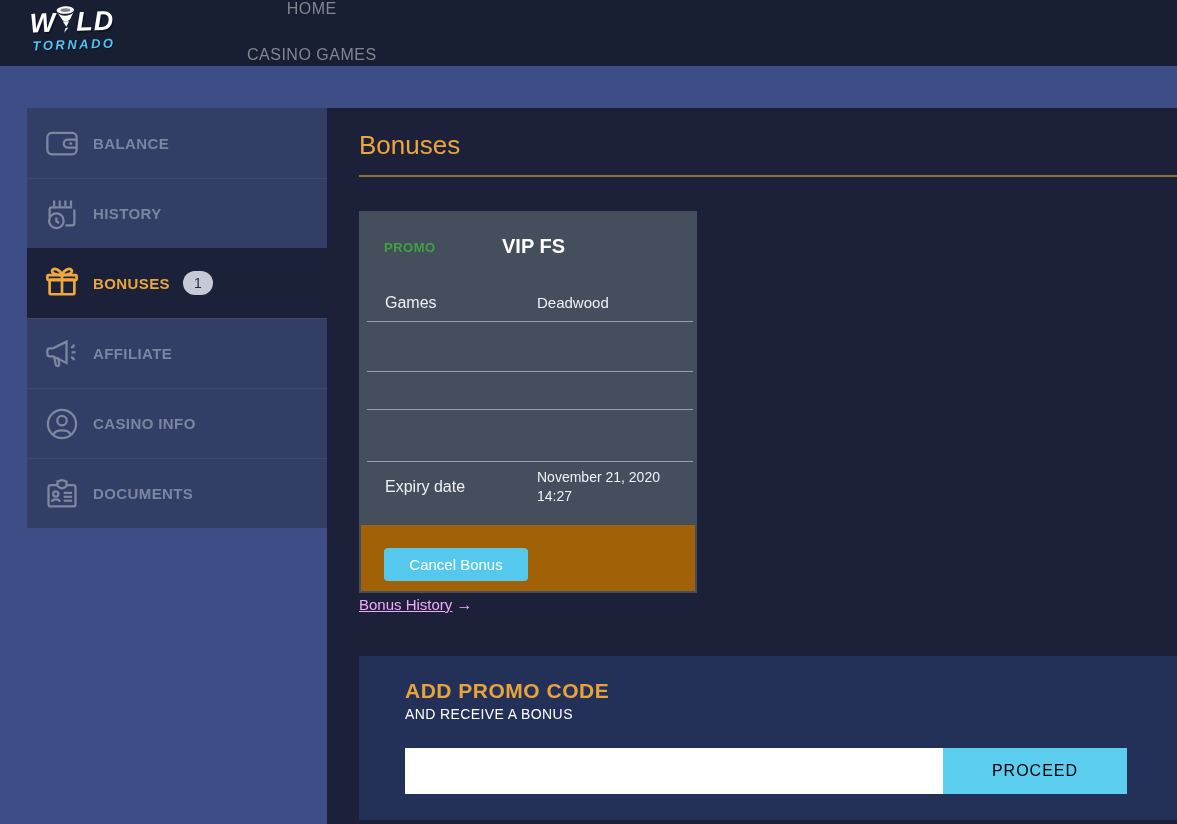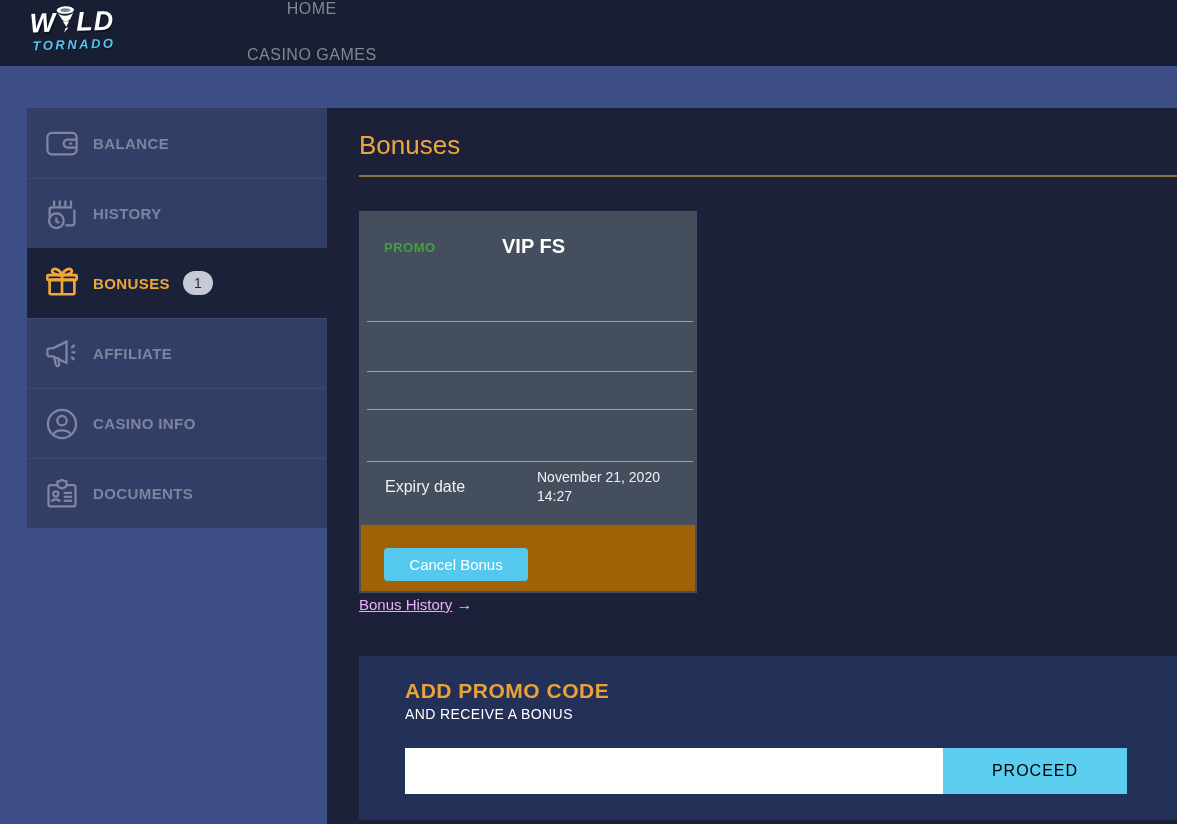--- a/index.html
+++ b/index.html
@@ -174,20 +174,24 @@
 
   <h1 class="page-title">Bonuses</h1>
   <div class="gold-line"></div>
 
   <section class="card">
     <div class="hdr">
       <span class="status">PROMO</span>
       <span class="bname">VIP FS</span>
     </div>
 
+    <div class="crow" style="top:74px;height:36px;">
+      <span class="l">Games</span>
+      <span class="v">Deadwood</span>
+    </div>
     <div class="cdiv" style="top:110px;"></div>
 
     <div class="cdiv" style="top:160px;"></div>
 
     <div class="crow" style="top:160px;height:38px;"></div>
     <div class="cdiv" style="top:198px;"></div>
 
     <div class="cdiv" style="top:250px;"></div>
 
     <div class="crow" style="top:250px;height:51px;">

